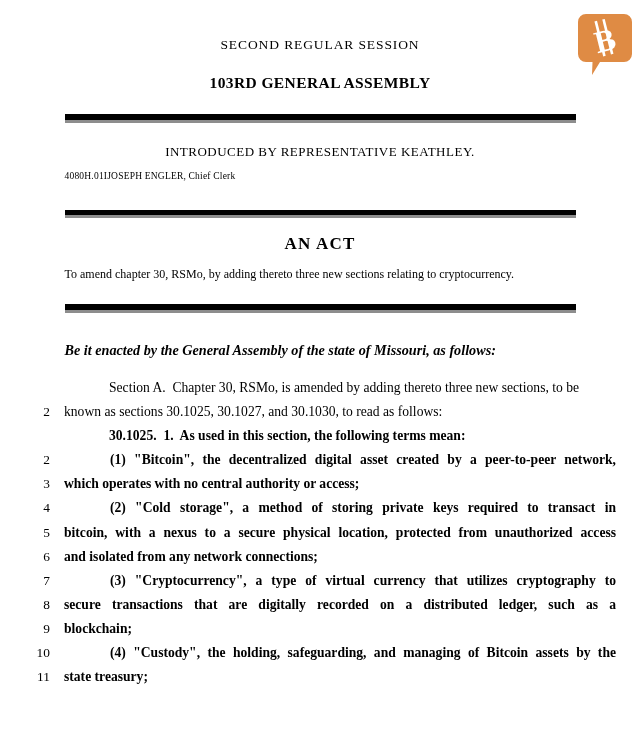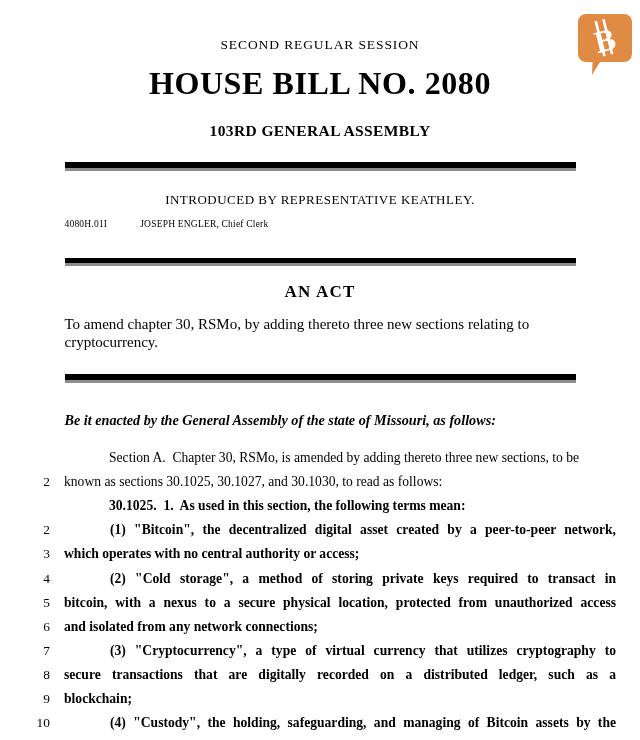--- a/index.html
+++ b/index.html
@@ -89,35 +89,34 @@
     align-items: baseline;
     width: 511px;
     margin: 11px auto 0 auto;
     font-size: 9.5px;
   }
   .clerk-row .doc-code {
     letter-spacing: 0.2px;
   }
   .clerk-row .clerk-name {
     letter-spacing: 0.2px;
-    margin-left: 33px;
   }
 
   
   .act-title {
     text-align: center;
     font-size: 17px;
     font-weight: bold;
     letter-spacing: 1.2px;
     margin-top: 16px;
   }
   .act-desc {
     width: 511px;
     margin: 13px auto 0 auto;
-    font-size: 15px;
+    font-size: 12px;
     text-align: left;
     line-height: 1.25;
   }
 
   
   .enacting {
     width: 511px;
     margin: 29px auto 0 auto;
     font-style: italic;
     font-size: 14.2px;
@@ -168,21 +167,20 @@
   <div class="badge">
     <svg width="54" height="62" viewBox="0 0 54 62" xmlns="http://www.w3.org/2000/svg">
       <path d="M8 0 H46 A8 8 0 0 1 54 8 V40 A8 8 0 0 1 46 48 H22 L14 61 L14.5 48 H8 A8 8 0 0 1 0 40 V8 A8 8 0 0 1 8 0 Z" fill="#df8b44"></path>
       <text x="27" y="37" font-family="'Liberation Serif', serif" font-size="31" font-weight="bold" fill="#ffffff" text-anchor="middle" transform="rotate(-14 27 27)">B</text>
       <rect x="21.5" y="5.5" width="2.6" height="36" fill="#ffffff" transform="rotate(-14 27 27)"></rect>
       <rect x="29.5" y="5.5" width="2.6" height="36" fill="#ffffff" transform="rotate(-14 27 27)"></rect>
     </svg>
   </div>
 
   <div class="session">SECOND REGULAR SESSION</div>
-  <div class="bill-title">HOUSE BILL NO. 2080</div>
   <div class="assembly">103RD GENERAL ASSEMBLY</div>
 
   <div class="rule rule-1">
     <div class="bar"></div>
       <div class="shadow"></div>
   </div>
 
   <div class="introduced">INTRODUCED BY REPRESENTATIVE KEATHLEY.</div>
 
   <div class="clerk-row">

